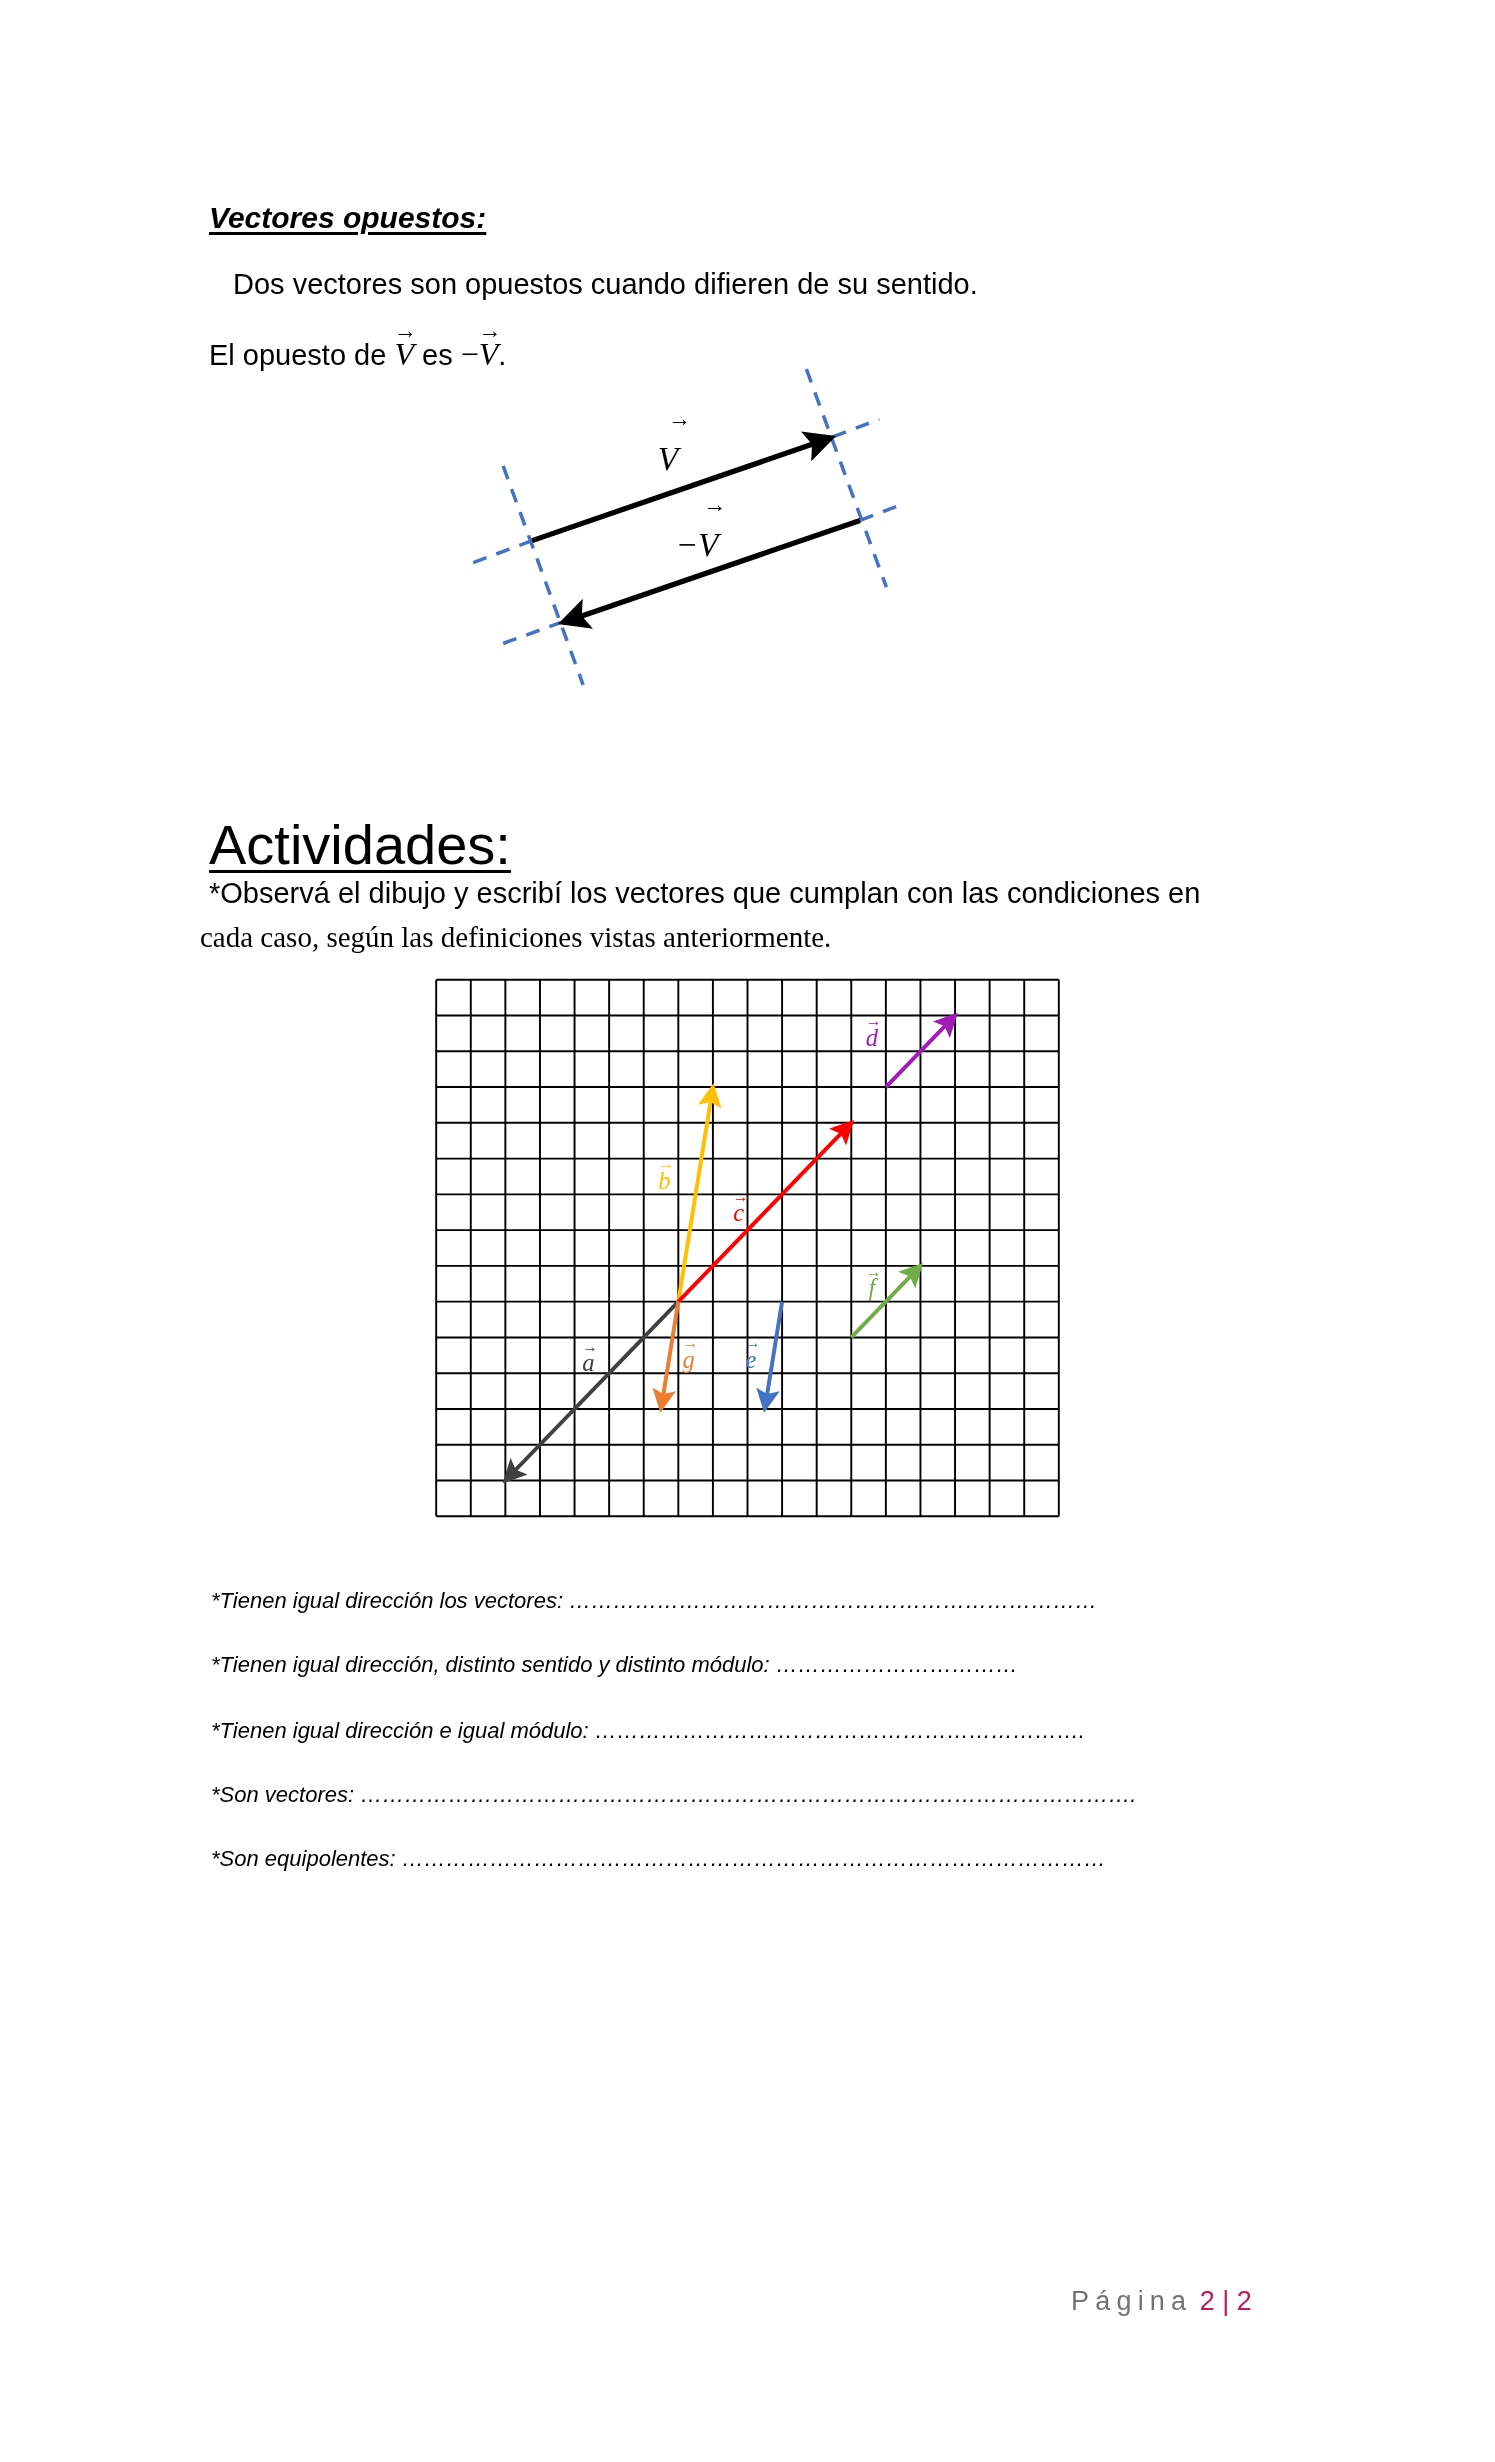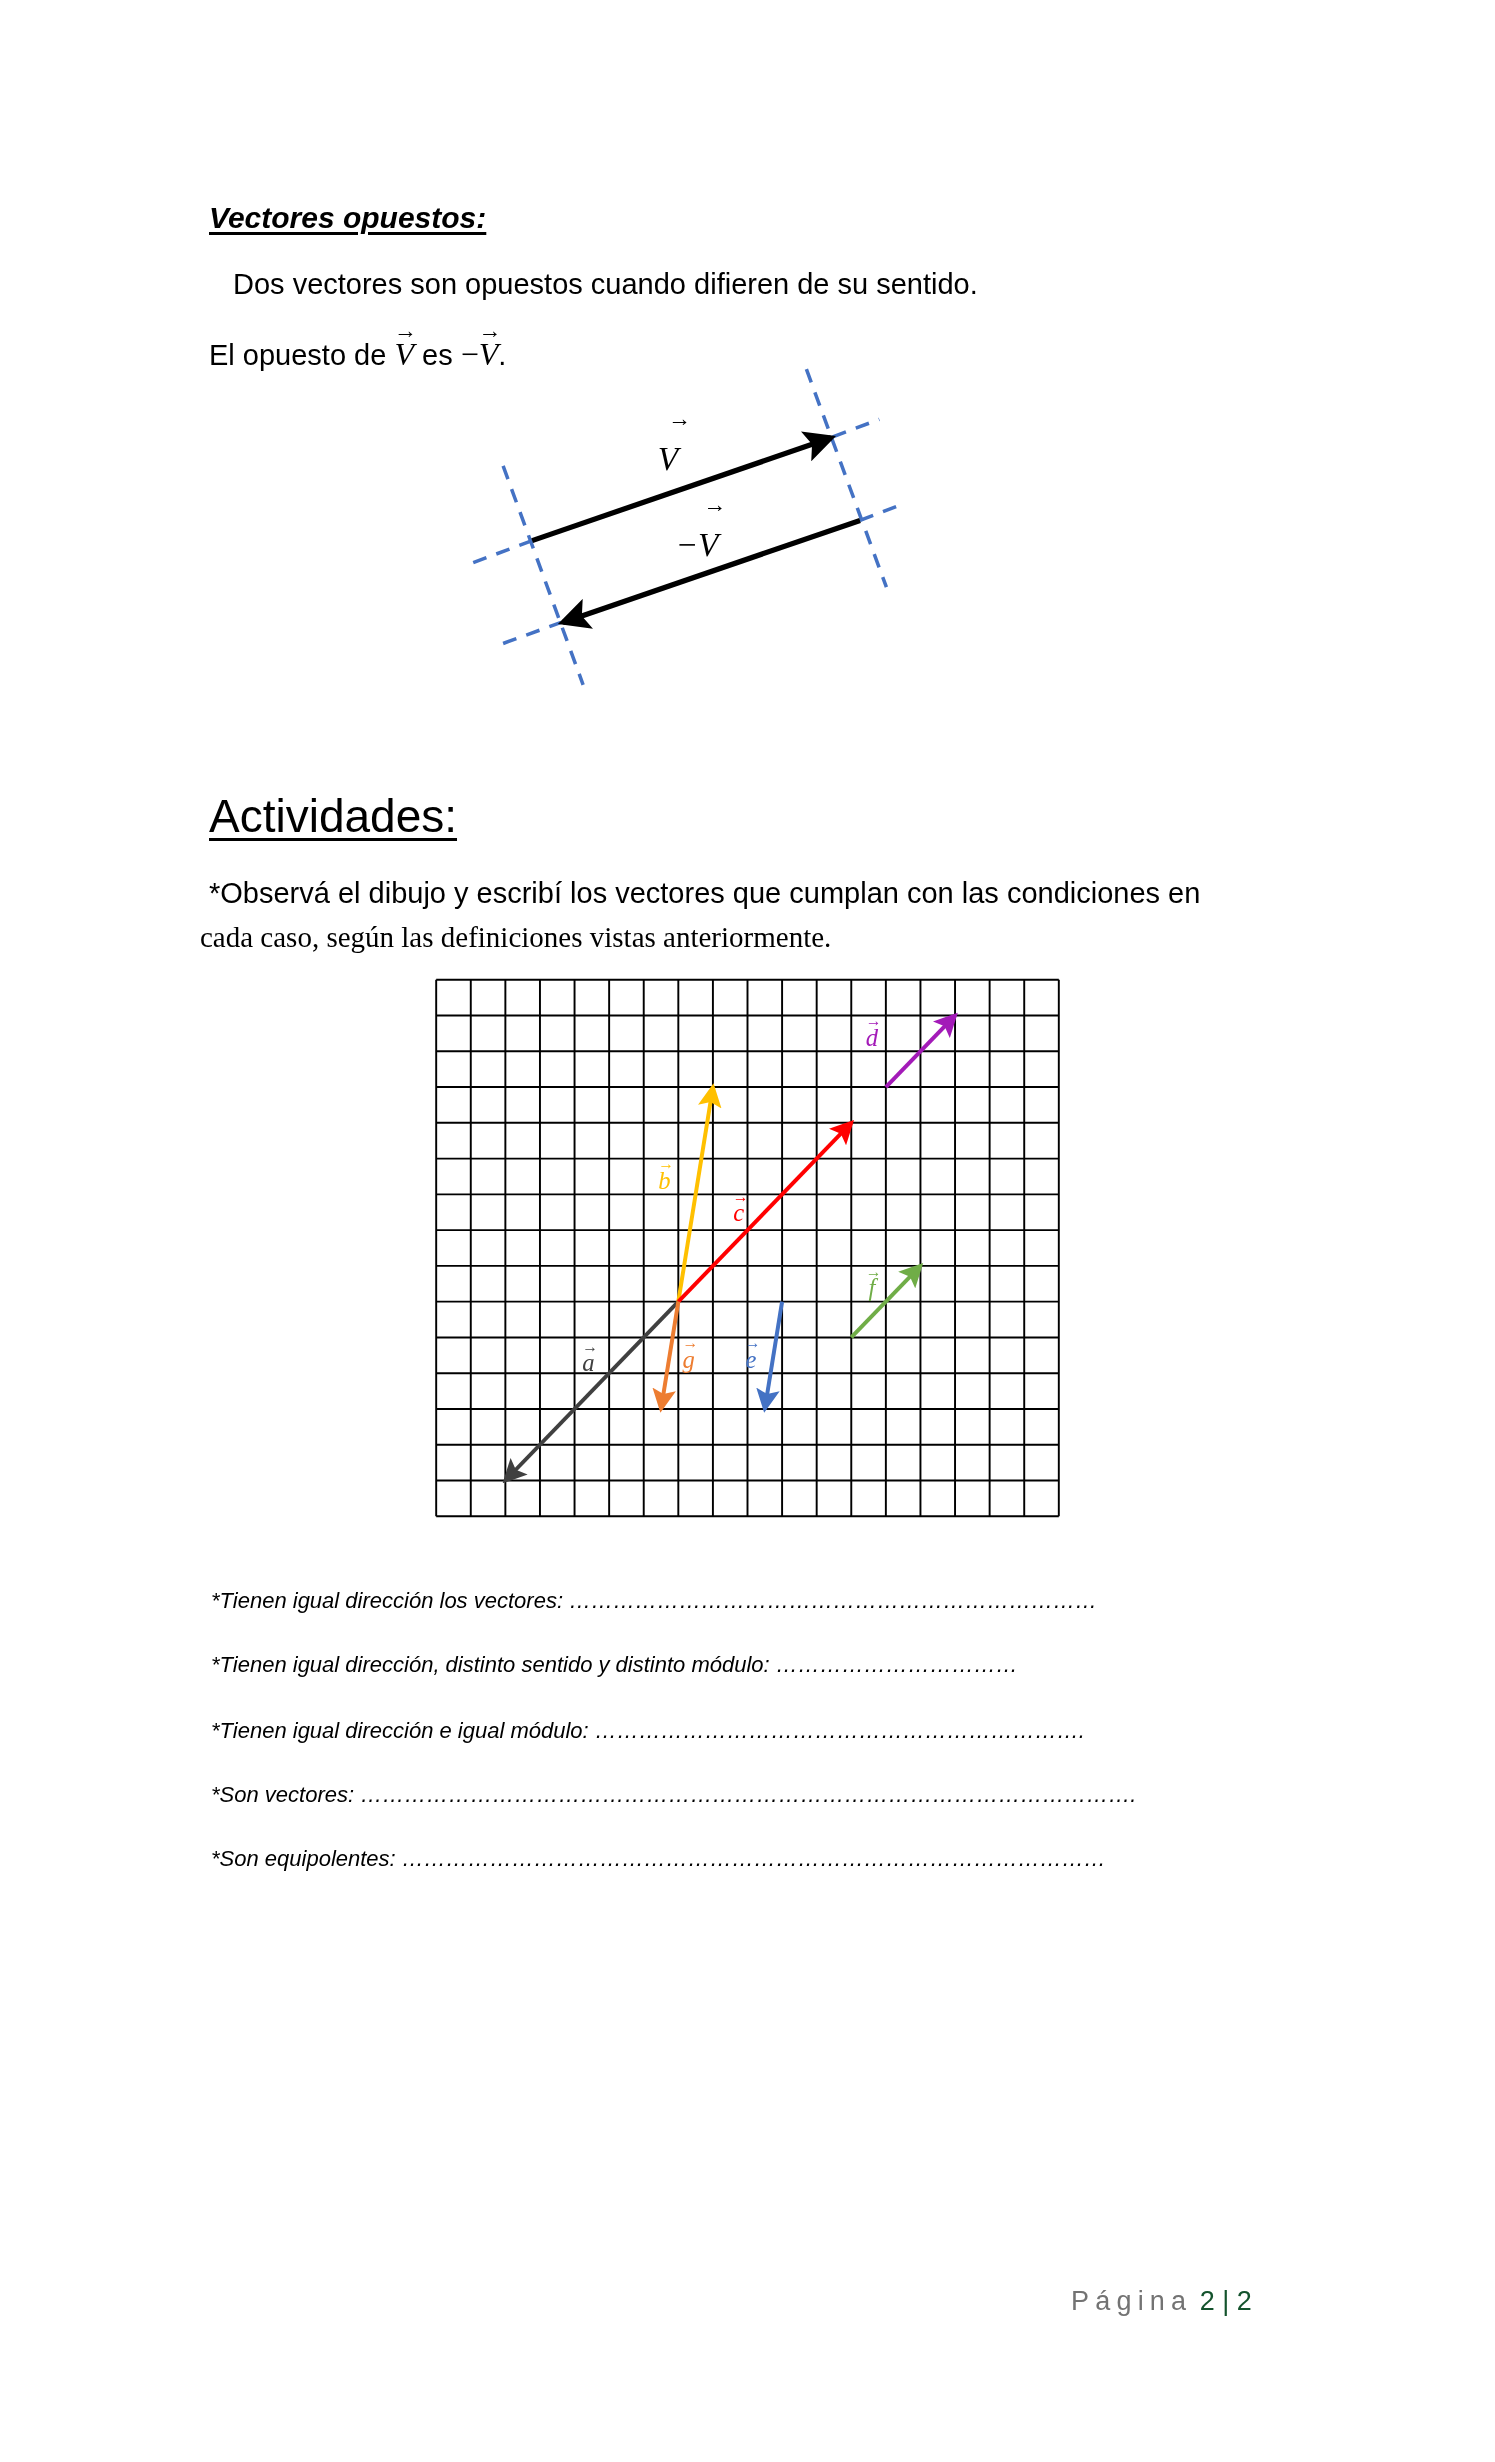--- a/index.html
+++ b/index.html
@@ -6,26 +6,26 @@
   body { width: 1495px; height: 2462px; position: relative; overflow: hidden;
          font-family: "Liberation Sans", sans-serif; color: #000; }
   .abs { position: absolute; white-space: nowrap; }
   .section-title { left: 209px; top: 201px; font-size: 30px; font-weight: bold; font-style: italic;
                    text-decoration: underline; text-decoration-thickness: 2.6px; text-underline-offset: 4.4px; }
   .body-text { font-size: 29px; line-height: 1; }
   .math { font-family: "Liberation Serif", serif; font-style: italic; font-size: 32px; position: relative; display: inline-block; }
   .vec { position: relative; display: inline-block; }
   .vec::before { content: "\2192"; position: absolute; left: 50%; top: -19.3px; transform: translateX(-45%);
                  font-style: normal; font-size: 23px; }
-  .activities-title { left: 209px; top: 789px; font-size: 46px; text-decoration: underline;
+  .activities-title { left: 209px; top: 812px; font-size: 56px; text-decoration: underline;
                       text-decoration-thickness: 2.6px; text-underline-offset: 6.2px; }
   .question { font-size: 22px; font-style: italic; left: 211px; }
   .footer { left: 1071px; top: 2286px; font-size: 27px; }
   .footer .pg { color: #737373; letter-spacing: 6.2px; }
-  .footer .num { color: #14532d; }
+  .footer .num { color: #be185d; }
   svg text { font-family: "Liberation Serif", serif; font-style: italic; }
 </style>
 </head>
 <body>
 
 <div class="abs section-title">Vectores opuestos:</div>
 
 <div class="abs body-text" style="left:216px; top:270px;margin-left:17px;">Dos vectores son opuestos cuando difieren de su sentido.</div>
 
 <div class="abs body-text" style="left:209px; top:338px;">

